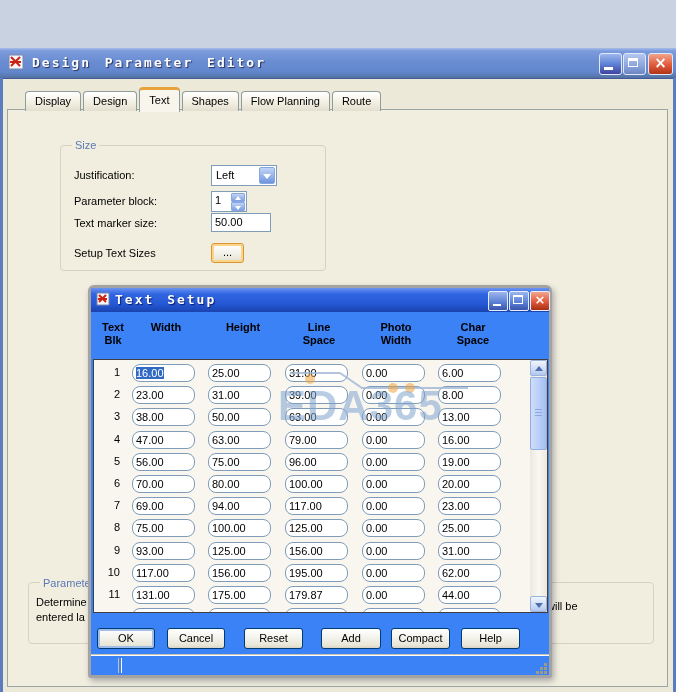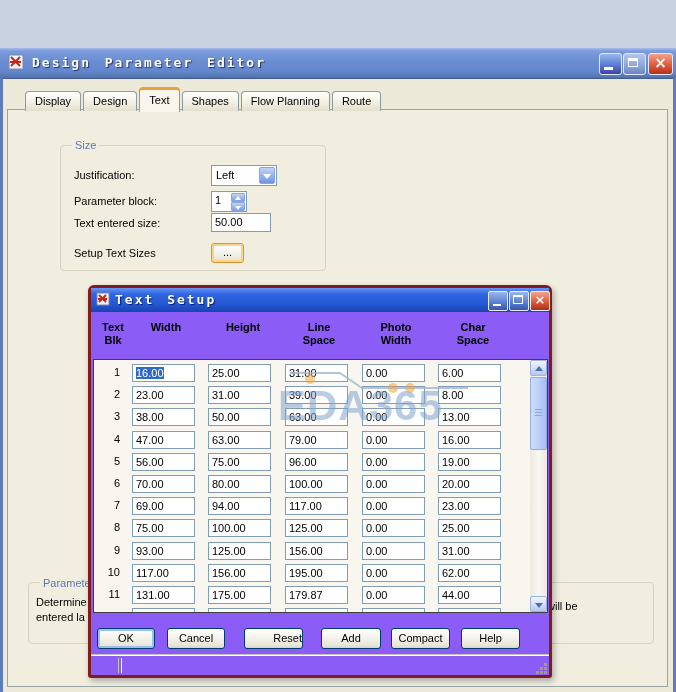--- a/index.html
+++ b/index.html
@@ -52,34 +52,34 @@
   .xpbtn{box-sizing:border-box;border:1px solid #003c74;border-radius:3px;cursor:pointer;
     background:linear-gradient(180deg,#ffffff 0%,#f4f3ec 45%,#e9e6d8 85%,#d8d4c4 100%);
     font:11px "Liberation Sans",sans-serif;text-align:center;color:#000;}
   .xpbtn.focused{box-shadow:inset 0 0 0 2px #9ebde8;}
   .xpbtn.dark{border-color:#25313e;}
   .xpbtn.disabled{border-color:#c4c0ae;color:#aca899;background:#0c4a6e;cursor:default;}
   .xpbtn.hot{border-color:#d89636;box-shadow:inset 0 0 0 2px #fbd488;}
 
   
   #dialog{left:88px;top:237px;width:464px;height:393px;box-sizing:border-box;z-index:10;
-    border:3px solid #7f1d1d;border-radius:6px 6px 3px 3px;background:#8b5cf6;box-shadow:2px 3px 6px rgba(0,0,30,.3);}
+    border:3px solid #a3a3a3;border-radius:6px 6px 3px 3px;background:#3b82f6;box-shadow:2px 3px 6px rgba(0,0,30,.3);}
   .dlg-titlebar{left:0;top:0;width:458px;height:24px;
     background:linear-gradient(180deg,#6a94f2 0%,#3166e2 25%,#2356d2 70%,#1a43ae 100%);}
   .dlg-title-text{left:24px;top:4px;color:#fff;font:bold 13px "DejaVu Sans Mono",monospace;
     letter-spacing:2px;word-spacing:3px;text-shadow:1px 1px 1px rgba(0,0,60,.7);}
   .dlg-btn{top:3px;width:18px;height:18px;border:1px solid #e6eefb;border-radius:2px;cursor:pointer;
     background:linear-gradient(180deg,#9db6ec 0%,#5d82d6 55%,#3a55ab 100%);}
   .dlg-btn.close{background:linear-gradient(180deg,#f2a48c 0%,#e0593a 55%,#a72f12 100%);}
   .col-header{font:bold 11px "Liberation Sans",sans-serif;line-height:13px;text-align:center;white-space:pre-line;}
 
   #table-region{left:2px;top:71px;width:455px;height:254px;border:1px solid #3f3f3f;background:#f8f6ef;
     box-sizing:border-box;overflow:hidden;}
   .row-num{position:absolute;width:24px;text-align:right;font:11px "Liberation Sans",sans-serif;}
-  .cell{position:absolute;width:63px;height:18px;cursor:text;}
+  .cell{position:absolute;width:63px;height:18px;cursor:text;border-radius:8px;}
   .sel-text{background:#316ac5;color:#fff;}
 
   
   #vscroll{left:436px;top:0px;width:17px;height:252px;background:#f1f0e9;
     background-image:linear-gradient(90deg,#ece9de 0%,#f8f7f2 50%,#ece9de 100%);}
   .sb-btn{position:absolute;left:0;width:17px;height:16px;border:1px solid #9cb3dd;border-radius:2px;box-sizing:border-box;
     background:linear-gradient(180deg,#f0f5fd 0%,#cfdcf6 60%,#b2c6ee 100%);}
   .sb-tri-up{position:absolute;left:4px;top:5px;width:0;height:0;border-left:4px solid transparent;border-right:4px solid transparent;border-bottom:5px solid #4d6fae;}
   .sb-tri-dn{position:absolute;left:4px;top:6px;width:0;height:0;border-left:4px solid transparent;border-right:4px solid transparent;border-top:5px solid #4d6fae;}
   #sb-thumb{position:absolute;left:0;top:17px;width:17px;height:73px;border:1px solid #90aee0;border-radius:2px;box-sizing:border-box;
@@ -153,21 +153,21 @@
     <span class="spin-col">
       <span class="spin-btn" style="top:0;">
           <span class="tri-up"></span>
         </span>
       <span class="spin-btn" style="top:9px;">
           <span class="tri-dn"></span>
         </span>
     </span>
   </div>
 
-  <div class="abs lbl" style="left:74px;top:169px;">Text entered size:</div>
+  <div class="abs lbl" style="left:74px;top:169px;">Text marker size:</div>
   <div class="abs xp-input" style="left:211px;top:165px;width:60px;height:19px;">50.00</div>
 
   <div class="abs lbl" style="left:74px;top:199px;">Setup Text Sizes</div>
   <div class="abs xpbtn hot" style="left:211px;top:195px;width:33px;height:20px;line-height:17px;">...</div>
 
   <div class="abs groupbox" style="left:28px;top:534px;width:624px;height:60px;"></div>
   <div class="abs legend" style="left:40px;top:529px;">Paramete</div>
   <div class="abs lbl" style="left:36px;top:548px;">Determine</div>
   <div class="abs lbl" style="left:36px;top:563px;">entered la</div>
   <div class="abs lbl" style="left:547px;top:552px;">will be</div>
@@ -292,21 +292,21 @@
       <polyline points="22,10 72,10 94,25 157,25 200,25" fill="none" stroke="#9fb6d4" stroke-width="2" opacity="0.8"></polyline>
       <circle cx="42" cy="16" r="5" fill="#f0a440" opacity="0.55"></circle>
       <circle cx="125" cy="25" r="5" fill="#f0a440" opacity="0.55"></circle>
       <circle cx="142" cy="25" r="5" fill="#f0a440" opacity="0.55"></circle>
       <text x="10" y="57" font-family="Liberation Sans, sans-serif" font-weight="bold" font-size="42" fill="#7da3cd" fill-opacity="0.55" letter-spacing="1">EDA365</text>
     </svg>
 
     <div id="dlg-buttons">
         <div class="abs xpbtn focused" style="left: 6px; top: 340px; width: 58px; height: 21px; line-height: 19px;">OK</div>
         <div class="abs xpbtn" style="left: 76px; top: 340px; width: 58px; height: 21px; line-height: 19px;">Cancel</div>
-        <div class="abs xpbtn" style="left: 153px; top: 340px; width: 59px; height: 21px; line-height: 19px; text-align: right;">Reset</div>
+        <div class="abs xpbtn" style="left: 153px; top: 340px; width: 59px; height: 21px; line-height: 19px;">Reset</div>
         <div class="abs xpbtn" style="left: 230px; top: 340px; width: 60px; height: 21px; line-height: 19px;">Add</div>
         <div class="abs xpbtn" style="left: 300px; top: 340px; width: 59px; height: 21px; line-height: 19px;">Compact</div>
         <div class="abs xpbtn" style="left: 370px; top: 340px; width: 59px; height: 21px; line-height: 19px;">Help</div>
       </div>
 
     <div class="abs dlg-status">
       <span class="status-sep" style="left:27px;"></span>
       <span class="grip"></span>
     </div>
   </div>

